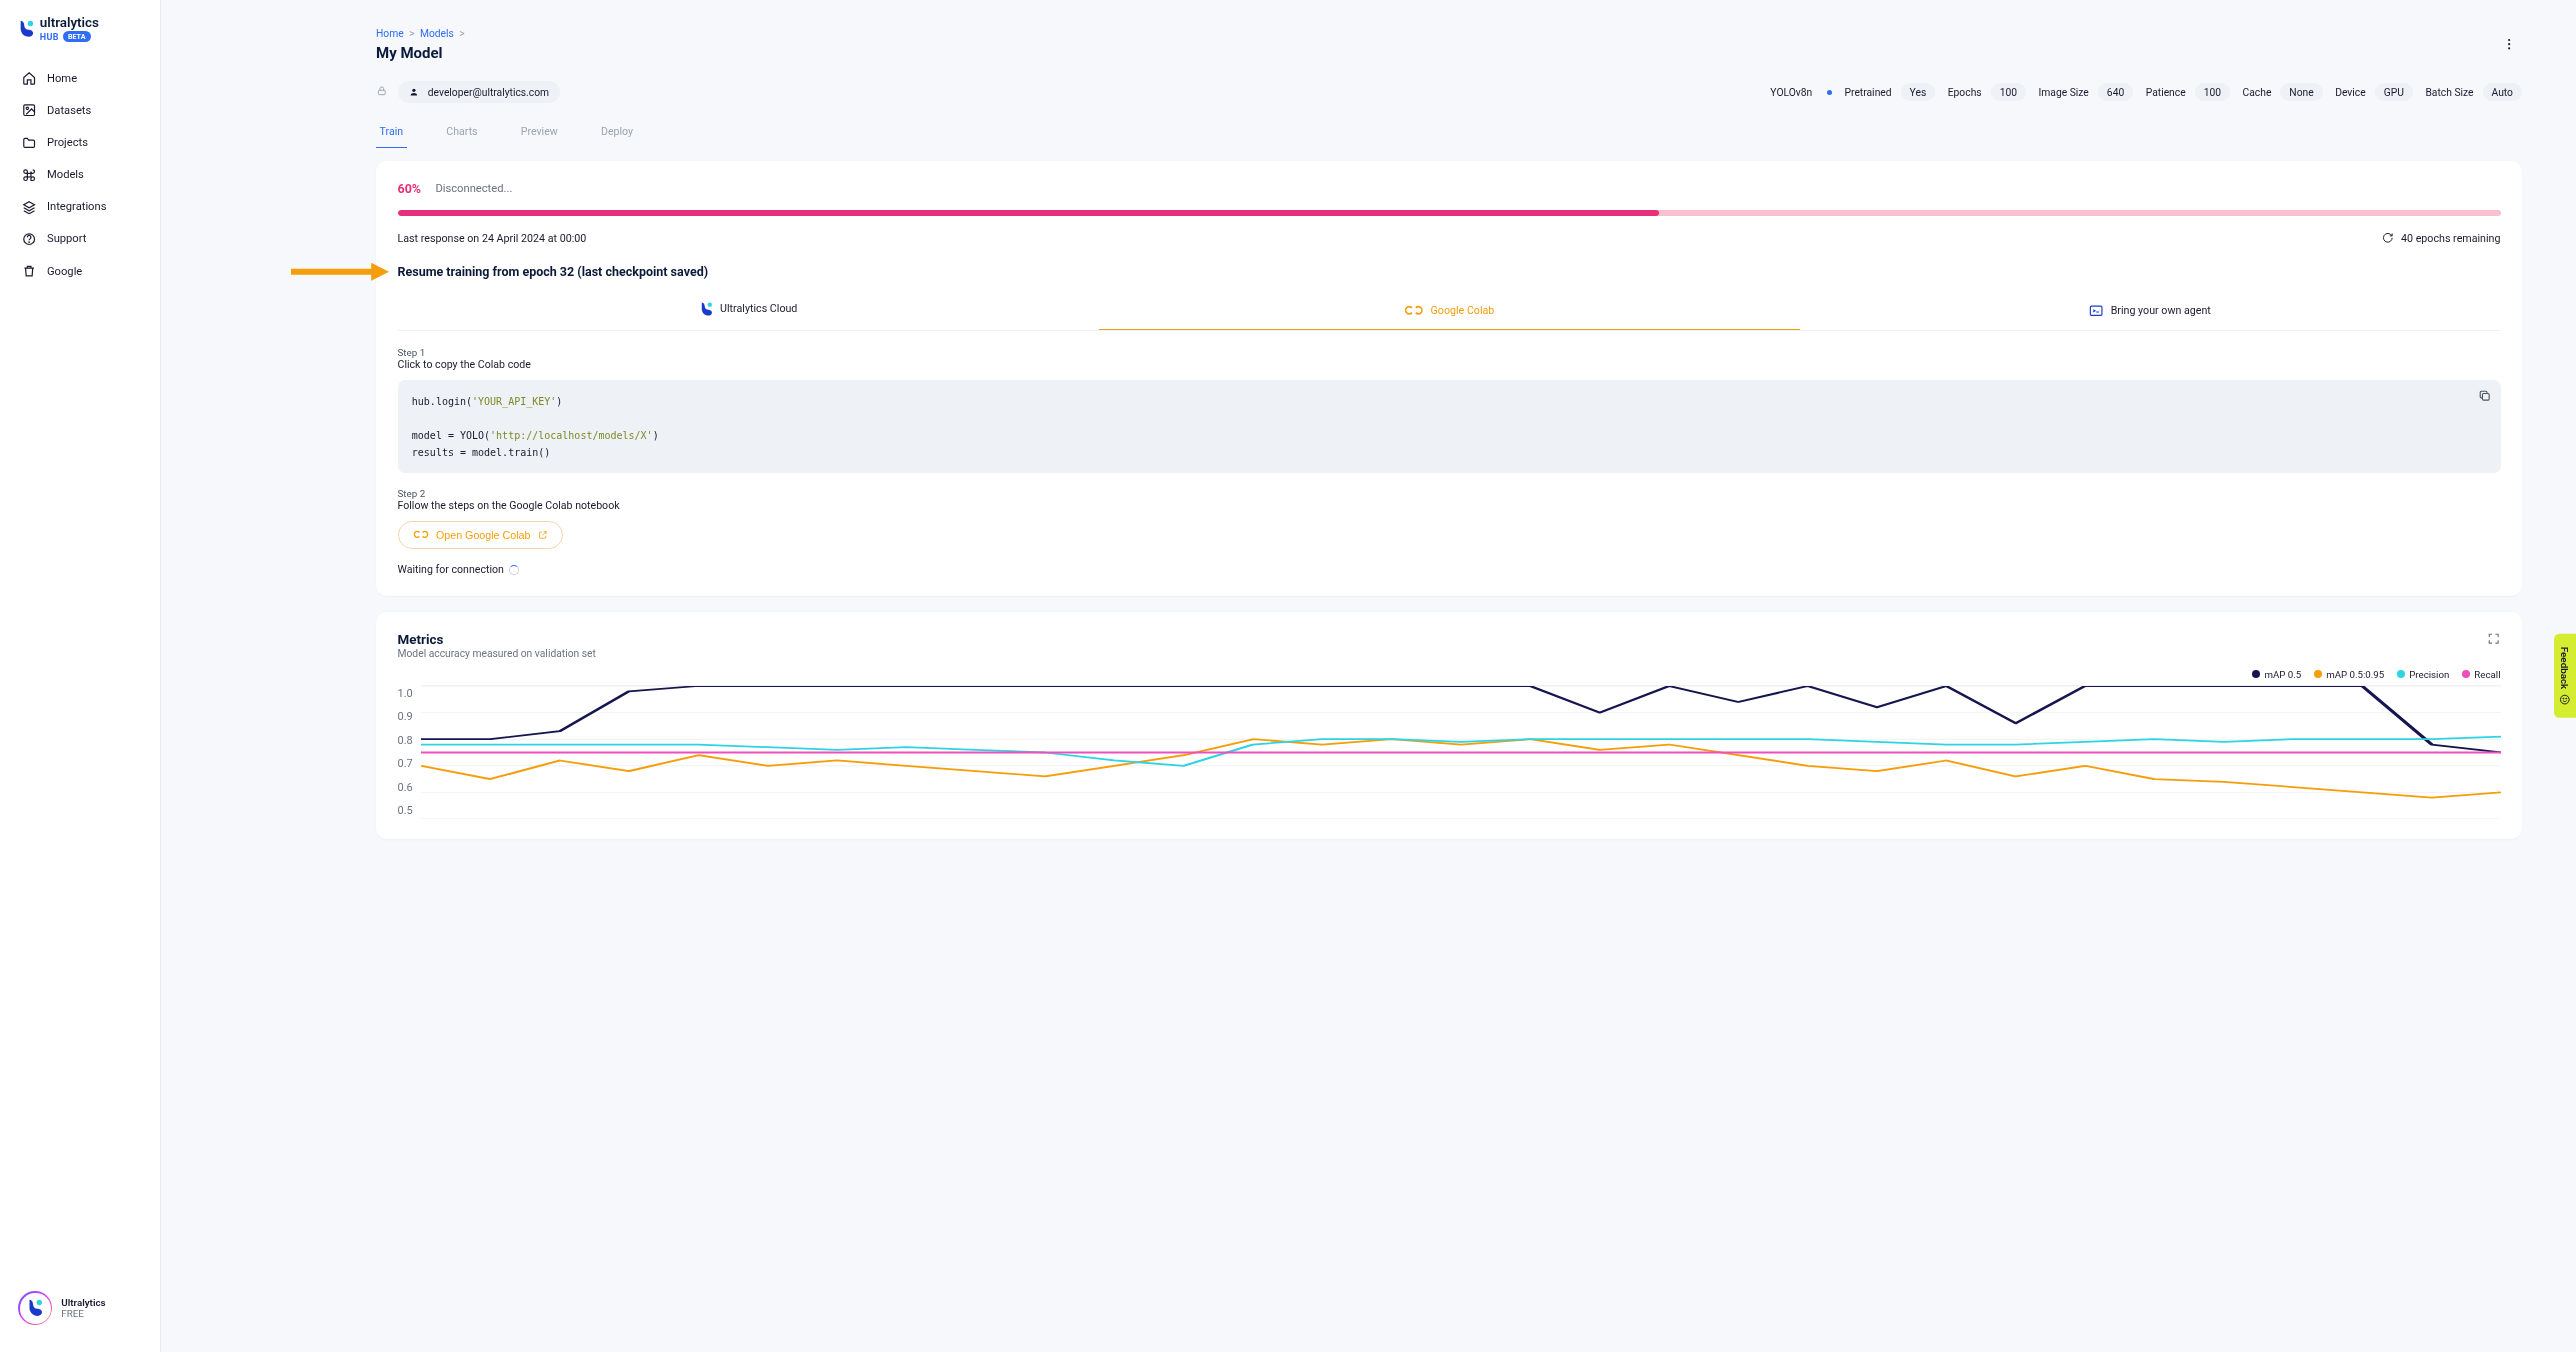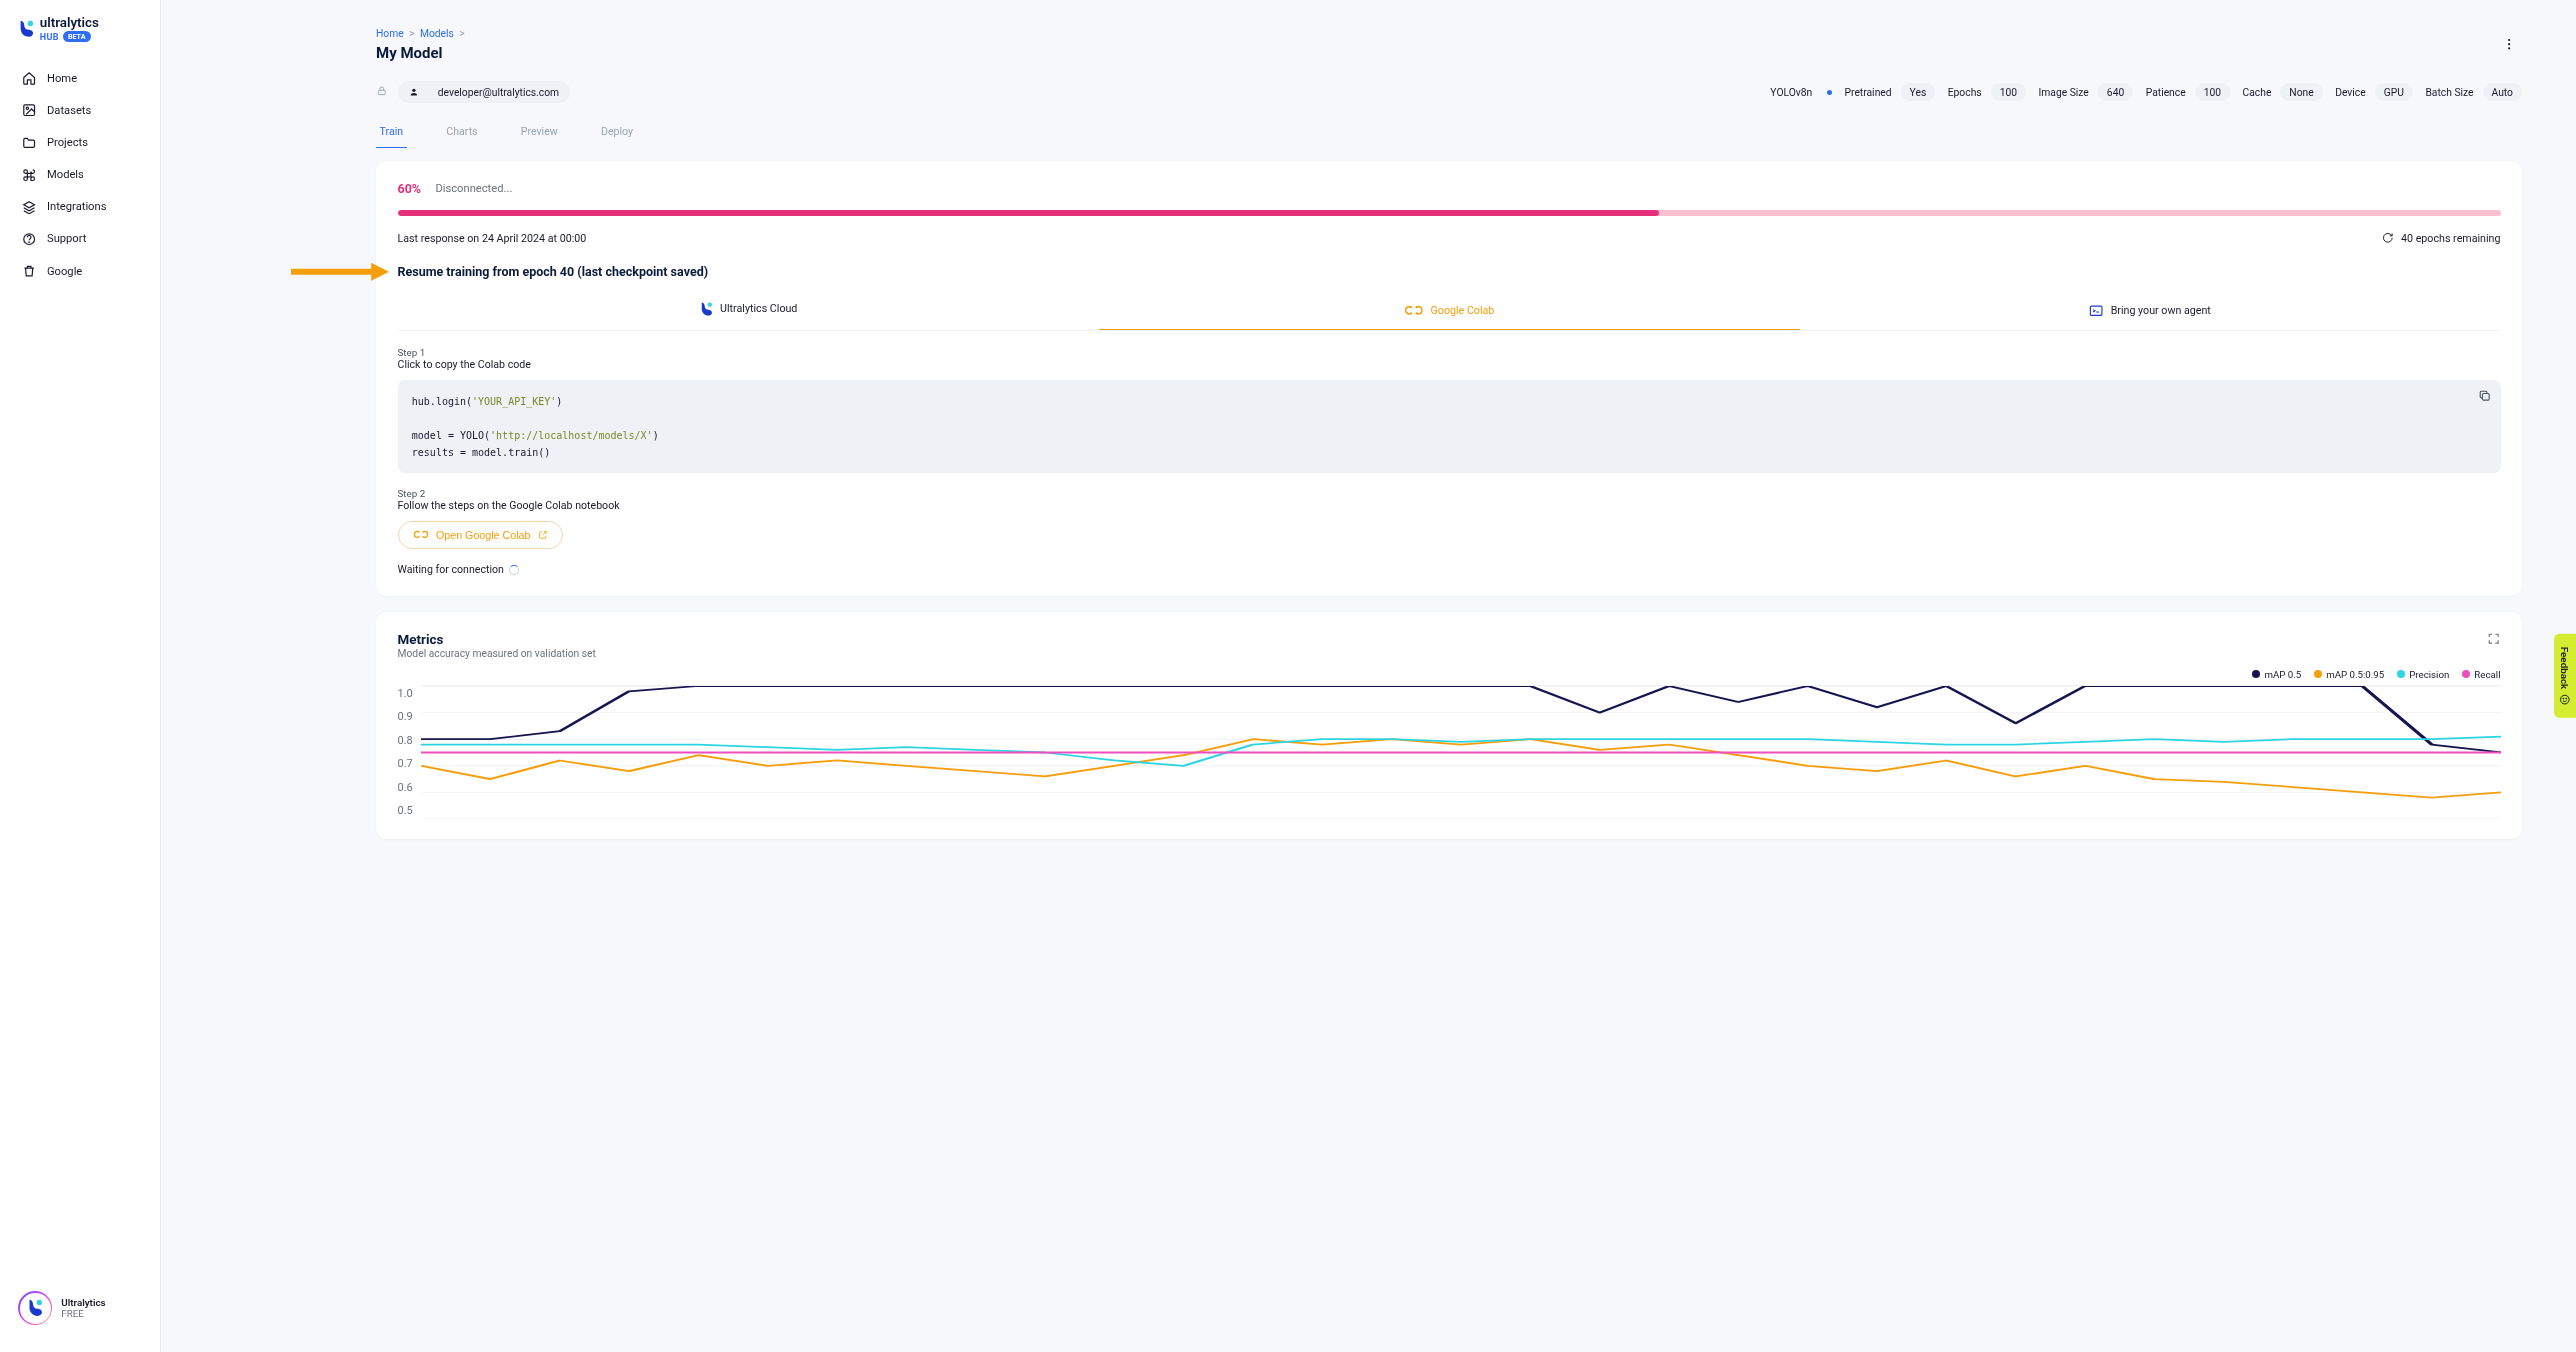--- a/index.html
+++ b/index.html
@@ -25,21 +25,21 @@
 .sf-text .plan { color:#6b7280; }
 
 .main { margin-left:161px; flex:1; padding: 27px 54px 27px 215px; position:relative; }
 .breadcrumb { display:flex; gap:5.4px; font-size:10.3px; color:#2e6df6; margin-bottom:3.6px; }
 .breadcrumb .sep { color:#9aa4b2; }
 .page-title { font-size:15px; font-weight:700; color:#0a1a3a; margin-bottom:19.7px; }
 
 .header-row { display:flex; align-items:center; justify-content:space-between; margin-bottom:3.6px; }
 .header-left { display:flex; align-items:center; gap:10.7px; }
 .lock-ic { color:#9aa4b2; }
-.owner-chip { display:flex; align-items:center; gap:19px; background:#eef1f5; border-radius:12.5px; padding:4.5px 10.7px; font-size:10.3px; color:#1a1a2e; }
+.owner-chip { display:flex; align-items:center; gap:9px; background:#eef1f5; border-radius:12.5px; padding:4.5px 10.7px; font-size:10.3px; color:#1a1a2e; }
 .owner-chip .person-ic { width:9.8px; height:9.8px; }
 .header-right { display:flex; align-items:center; gap:12.5px; flex-wrap:wrap; }
 .meta-group { display:flex; align-items:center; gap:9px; }
 .meta-label { font-size:10.3px; color:#1a1a2e; }
 .meta-val { font-size:10.3px; background:#eef1f5; border-radius:9px; padding:2.7px 9px; color:#1a1a2e; }
 .dot-indicator { width:5.4px; height:5.4px; border-radius:50%; background:#2e6df6; margin-left:5.4px; }
 .more-btn { color:#1a1a2e; cursor:pointer; padding:5.4px; position:absolute; top:32px; right:54px; }
 
 .tabs { display:flex; gap:36px; border-bottom:0.9px solid transparent; margin-top:14.3px; margin-bottom:12.5px; }
 .tab { padding:7.2px 3.6px 9px; font-size:10.6px; color:#9aa4b2; cursor:pointer; border-bottom:1.8px solid transparent; }
@@ -276,21 +276,21 @@
         <span class="right">
           <svg width="11.6" height="11.6" viewBox="0 0 24 24" fill="none" stroke="currentColor" stroke-width="2">
               <path d="M21 12a9 9 0 11-3-6.7L21 8"></path>
               <path d="M21 3v5h-5"></path>
             </svg>
           <span>40 epochs remaining</span>
         </span>
       </div>
 
       <div class="resume-title">
-        <span>Resume training from epoch 40 (last checkpoint saved)</span>
+        <span>Resume training from epoch 32 (last checkpoint saved)</span>
         <svg class="arrow-annot" width="98" height="21.5" viewBox="0 0 110 24">
             <line x1="0" y1="12" x2="92" y2="12" stroke="#f59e0b" stroke-width="7"></line>
             <polygon points="90,2 110,12 90,22" fill="#f59e0b"></polygon>
           </svg>
       </div>
 
       <div class="train-tabs">
         <div class="train-tab">
           <span class="ic">
               <svg width="14.3" height="16" viewBox="0 0 18 22">

